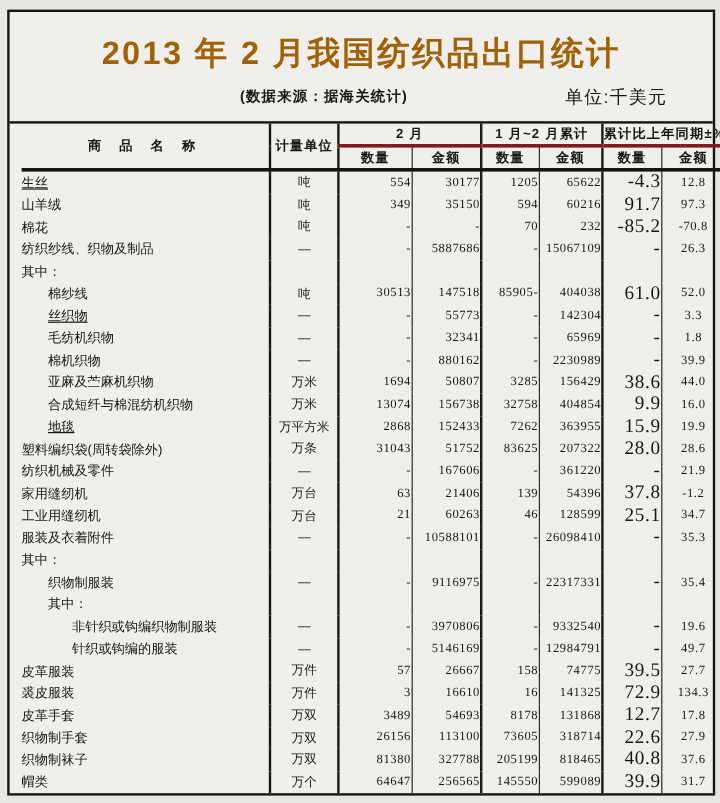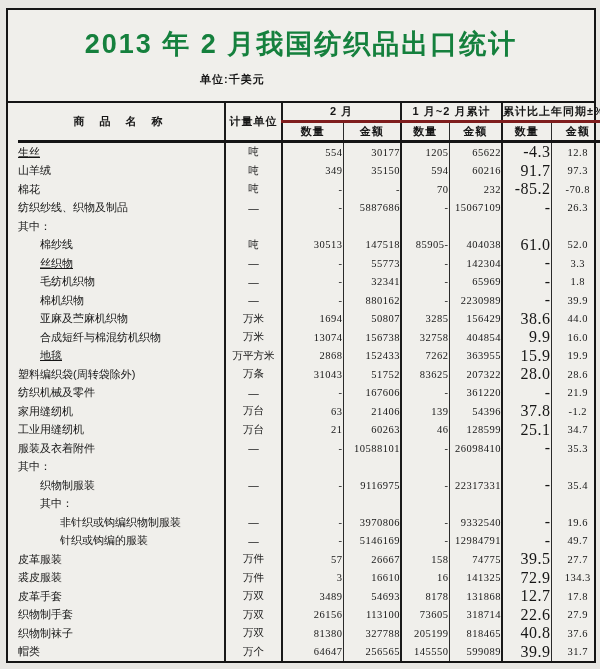--- a/index.html
+++ b/index.html
@@ -21,29 +21,29 @@
     height:91px;
     border-bottom:2px solid #151515;
     background:#edecе8;
     position:relative;
   }
   .main-title{
     margin:0;padding-top:16px;
     text-align:center;
     font-size:27px;font-weight:bold;
     letter-spacing:2px;
-    color:#15803d;
+    color:#a16207;
   }
   .subtitle-row{
     display:flex;justify-content:space-between;
     margin:10px 38px 0 192px;
     font-size:12px;
   }
   .src-note{font-weight:bold;letter-spacing:1px;}
-  .unit-note{font-size:11px;letter-spacing:1px;font-weight:bold;}
+  .unit-note{font-size:15px;letter-spacing:1px;}
 
   table.stats{
     border-collapse:collapse;
     width:100%;
     table-layout:fixed;
     margin-left:10px;
   }
   table.stats th, table.stats td{
     padding:0;
     overflow:hidden;white-space:nowrap;
@@ -92,20 +92,21 @@
     font-size:10.5px;letter-spacing:0.5px;
   }
 </style>
 </head>
 <body>
 
 <div class="doc">
   <div class="title-block">
     <h1 class="main-title">2013 年 2 月我国纺织品出口统计</h1>
     <div class="subtitle-row">
+      <span class="src-note">(数据来源：据海关统计)</span>
       <span class="unit-note">单位:千美元</span>
     </div>
   </div>
 
   <table class="stats">
     <colgroup>
       <col style="width:207px">
       <col style="width:57px">
       <col style="width:61px">
       <col style="width:58px">

